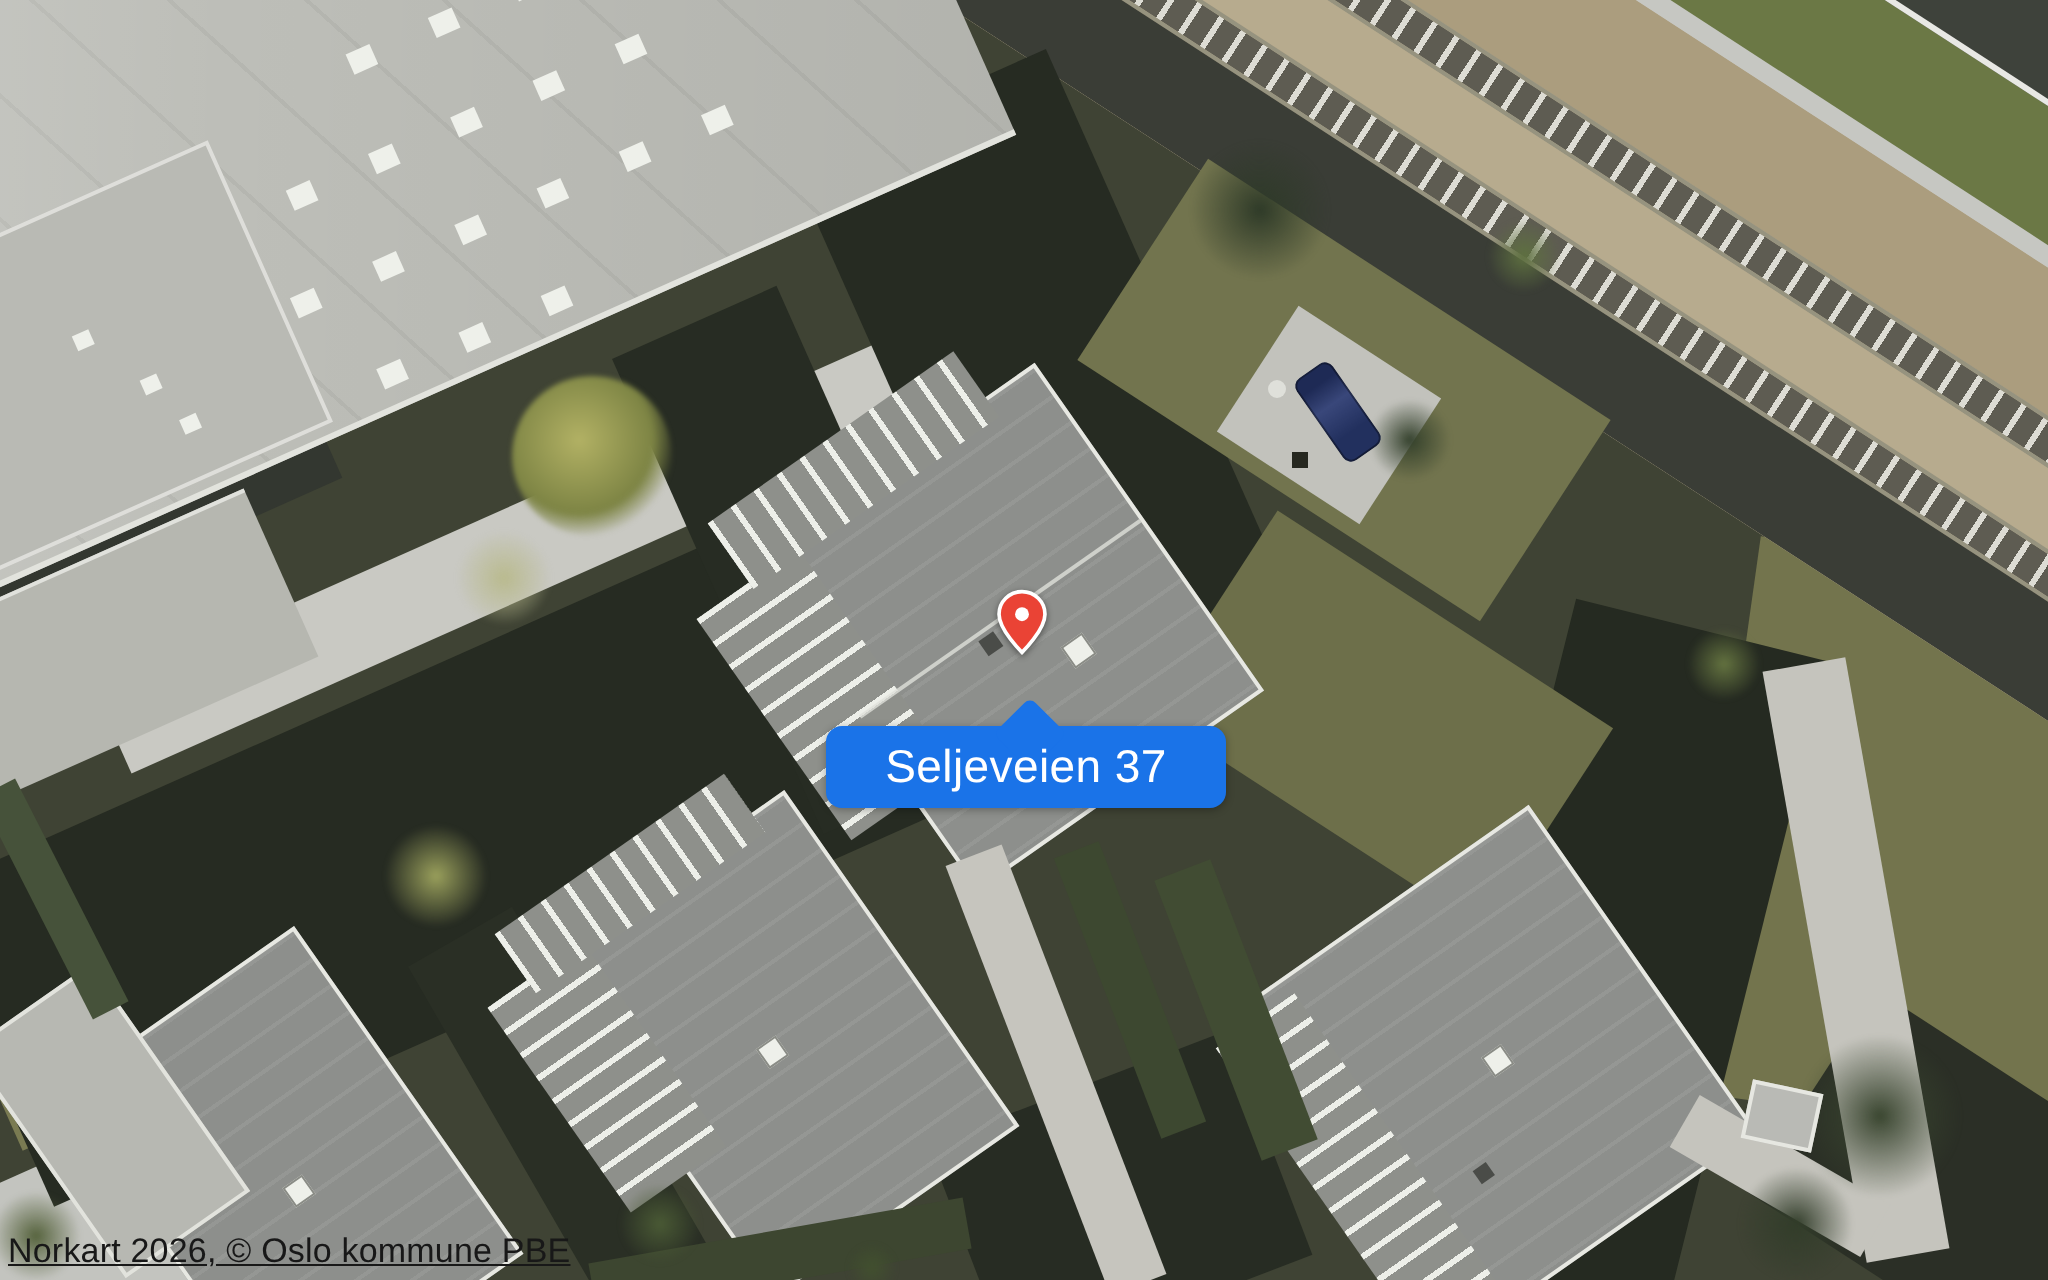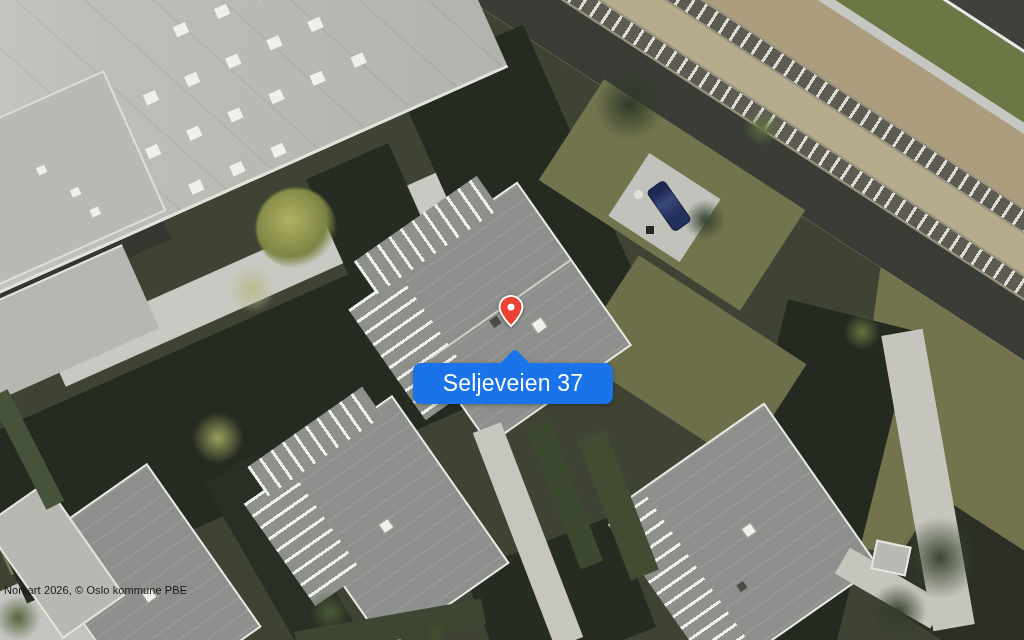--- a/index.html
+++ b/index.html
@@ -14,22 +14,22 @@
   .stripes90{background:repeating-linear-gradient(90deg,#edefe9 0 3px,#8e908b 3px 14px);}
   .stripes0{background:repeating-linear-gradient(0deg,#edefe9 0 3px,#8e908b 3px 14px);}
   .tree{position:absolute;border-radius:50%;filter:blur(1.2px);}
   .pin{position:absolute;left:498px;top:294px;z-index:30;filter:drop-shadow(0 1px 1.5px rgba(0,0,0,.45));}
   .label{position:absolute;left:413px;top:363px;width:200px;height:41px;border-radius:8px;
          background:var(--label-bg,#1a73e8);z-index:40;box-shadow:0 1px 4px rgba(0,0,0,.3);}
   .label-pointer{position:absolute;left:89px;top:-9px;width:26px;height:26px;border-radius:4px;
          background:var(--label-bg,#1a73e8);transform:rotate(45deg);}
   .label-text{position:absolute;left:0;top:0;width:100%;height:100%;text-align:center;line-height:41px;
          font-size:23px;color:var(--label-text,#ffffff);letter-spacing:.2px;}
-  .attribution{position:absolute;left:4px;top:584px;font-size:11px;color:var(--attribution-color,#181818);
-         z-index:50;letter-spacing:.1px;}
+  .attribution{position:absolute;left:4px;top:616px;font-size:17px;color:var(--attribution-color,#181818);
+         z-index:50;letter-spacing:.1px;text-decoration:underline;}
 </style>
 </head>
 <body>
 
 <div id="map">
 
   <div class="p" style="left:660px;top:-25px;width:520px;height:170px;transform:rotate(33deg);background:#c6c7c2;"></div>
   <div class="p" style="left:680px;top:108px;width:420px;height:3px;transform:rotate(33deg);background:#dcddd8;opacity:.75;"></div>
   <div class="p" style="left:860px;top:280px;width:190px;height:280px;transform:rotate(8deg);background:#73744d;"></div>
 

